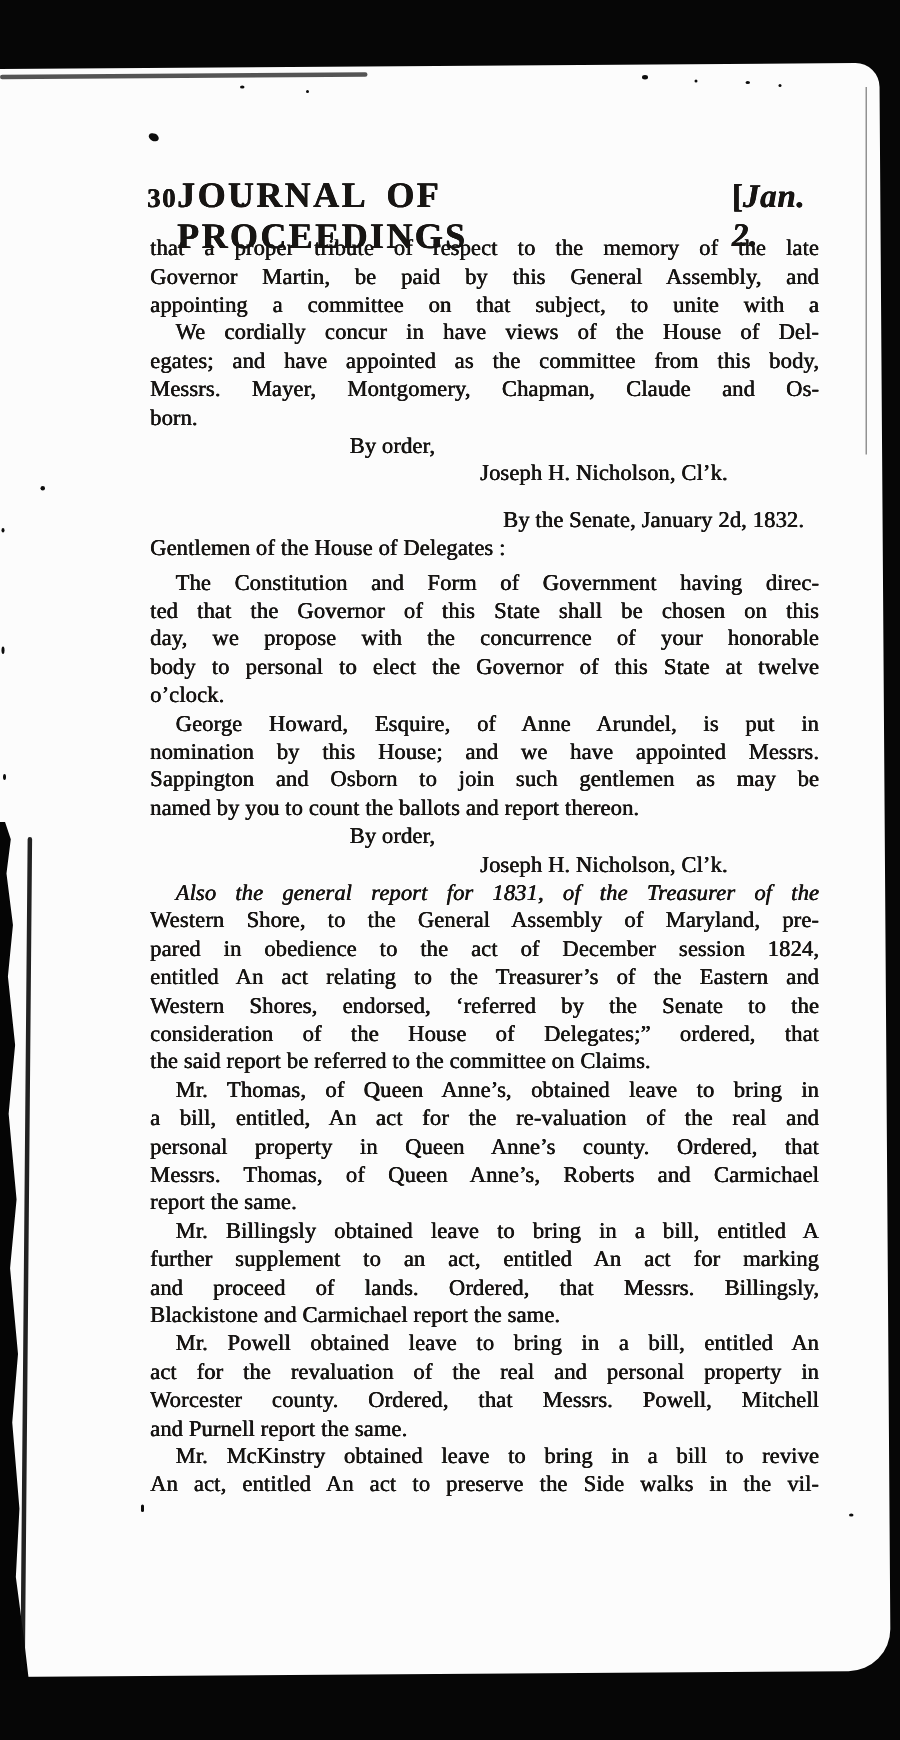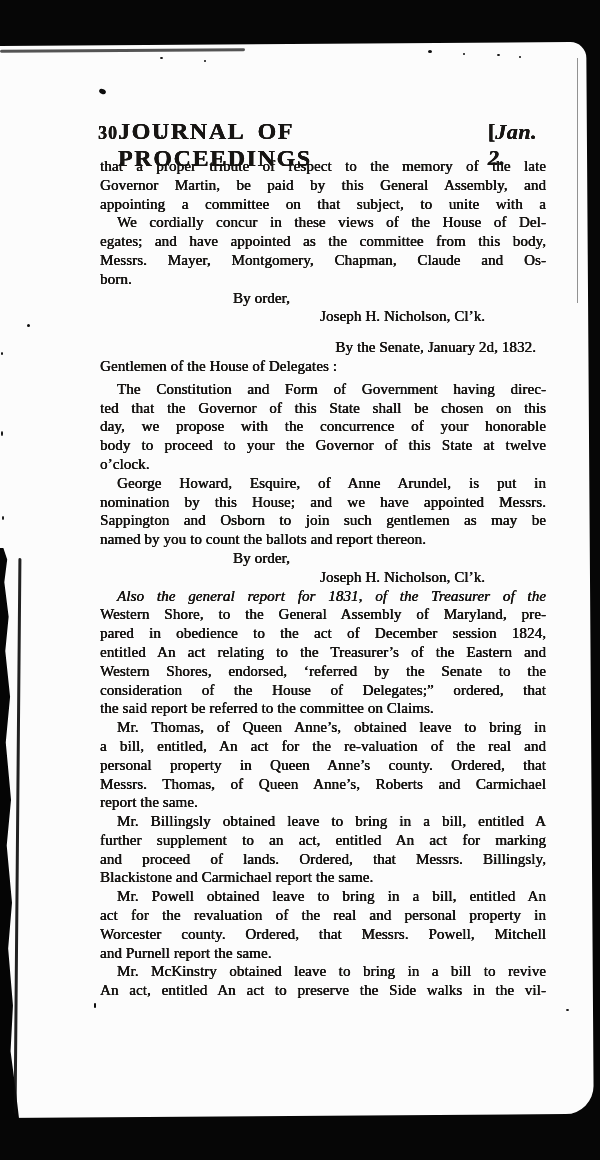--- a/index.html
+++ b/index.html
@@ -126,32 +126,32 @@
   <div class="layer">
     <div class="header">
       <span class="pn">30</span>
       <span class="title">JOURNAL OF PROCEEDINGS</span>
       <span class="hdate"><span>[</span><span class="it">Jan. 2.</span></span>
     </div>
     <div class="col" id="text-column">
         <div class="ln s-j">that a proper tribute of respect to the memory of the late</div>
         <div class="ln s-j">Governor Martin, be paid by this General Assembly, and</div>
         <div class="ln s-j">appointing a committee on that subject, to unite with a</div>
-        <div class="ln s-ji">We cordially concur in these views of the House of Del-</div>
+        <div class="ln s-ji">We cordially concur in have views of the House of Del-</div>
         <div class="ln s-j">egates; and have appointed as the committee from this body,</div>
         <div class="ln s-j">Messrs. Mayer, Montgomery, Chapman, Claude and Os-</div>
         <div class="ln s-l">born.</div>
         <div class="ln s-bo">By order,</div>
         <div class="ln s-sig">Joseph H. Nicholson, Cl’k.</div>
         <div class="ln s-r" style="margin-top: 12px;">By the Senate, January 2d, 1832.</div>
         <div class="ln s-l">Gentlemen of the House of Delegates :</div>
         <div class="ln s-ji" style="margin-top: 4px;">The Constitution and Form of Government having direc-</div>
         <div class="ln s-j">ted that the Governor of this State shall be chosen on this</div>
         <div class="ln s-j">day, we propose with the concurrence of your honorable</div>
-        <div class="ln s-j">body to proceed to your the Governor of this State at twelve</div>
+        <div class="ln s-j">body to personal to elect the Governor of this State at twelve</div>
         <div class="ln s-l">o’clock.</div>
         <div class="ln s-ji">George Howard, Esquire, of Anne Arundel, is put in</div>
         <div class="ln s-j">nomination by this House; and we have appointed Messrs.</div>
         <div class="ln s-j">Sappington and Osborn to join such gentlemen as may be</div>
         <div class="ln s-l">named by you to count the ballots and report thereon.</div>
         <div class="ln s-bo">By order,</div>
         <div class="ln s-sig">Joseph H. Nicholson, Cl’k.</div>
         <div class="ln s-ji" style=" font-style: italic;">Also the general report for 1831, of the Treasurer of the</div>
         <div class="ln s-j">Western Shore, to the General Assembly of Maryland, pre-</div>
         <div class="ln s-j">pared in obedience to the act of December session 1824,</div>

